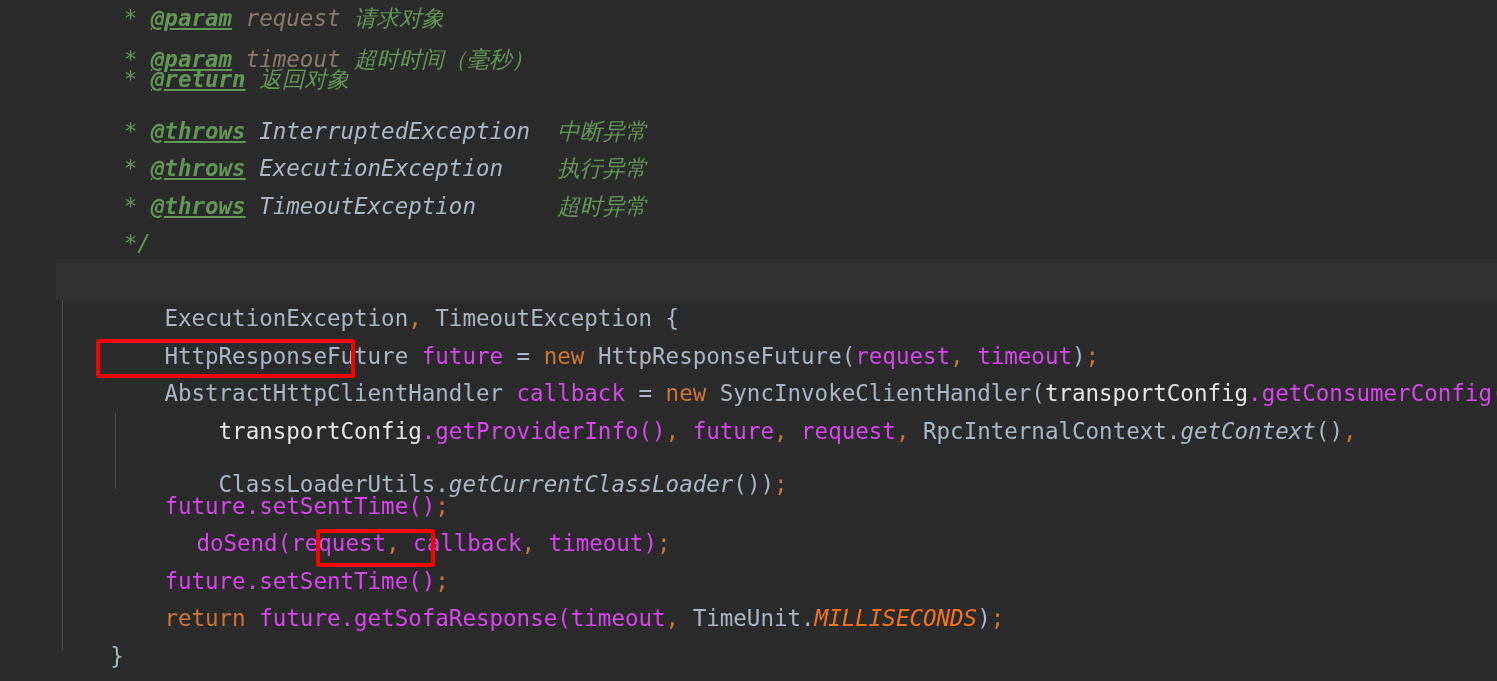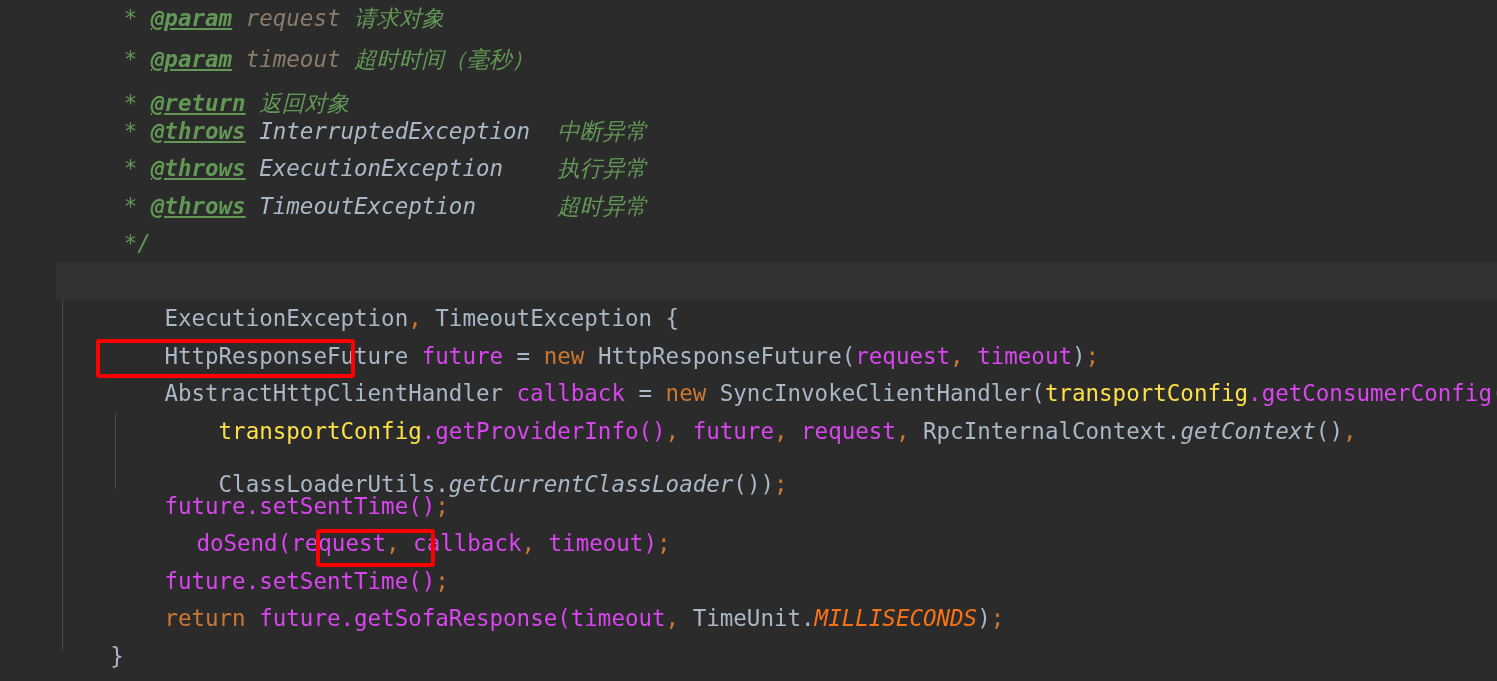--- a/index.html
+++ b/index.html
@@ -94,21 +94,21 @@
   }
 
   
   .c-doc       { color: #629755; font-style: italic; }
   .c-doc-tag   { color: #629755; font-style: italic; font-weight: bold; text-decoration: underline; }
   .c-doc-param { color: #8a7b6b; font-style: italic; }
   .c-doc-val   { color: #a9b7c6; font-style: italic; }
   .c-kw        { color: #cc7832; }
   .c-txt       { color: #d946ef; }
   .c-type      { color: #a9b7c6; }
-  .c-field     { color: #fde047; text-align: center; }
+  .c-field     { color: #e5e5e5; text-align: center; }
   .c-static    { color: #f97316; font-style: italic; }
   .c-smethod   { color: #a9b7c6; font-style: italic; }
   .c-punct     { color: #a9b7c6; }
   .c-semi      { color: #cc7832; }
 
   .hl-kw {
     background: #4f4b41;
     color: #cc7832;
   }
   .hl-method {
@@ -166,21 +166,21 @@
     <div id="caret-layer">
         <div class="caret-line" style="top: 262.5px;"></div>
       </div>
     <div id="guides-layer">
         <div class="indent-guide" style="left: 62px; top: 300px; height: 350px;"></div>
         <div class="indent-guide" style="left: 115px; top: 413px; height: 76px;"></div>
       </div>
     <div id="lines-layer">
         <div class="line" style="top: 0px;"><span class="txt"><span class="c-doc">     * </span><span class="c-doc-tag">@param</span><span class="c-doc"> </span><span class="c-doc-param">request</span><span class="c-doc"> 请求对象</span></span></div>
         <div class="line" style="top: 41px;"><span class="txt"><span class="c-doc">     * </span><span class="c-doc-tag">@param</span><span class="c-doc"> </span><span class="c-doc-param">timeout</span><span class="c-doc"> 超时时间（毫秒）</span></span></div>
-        <div class="line" style="top: 85px;"><span class="txt"><span class="c-doc">     * </span><span class="c-doc-tag">@return</span><span class="c-doc"> 返回对象</span></span></div>
+        <div class="line" style="top: 61px;"><span class="txt"><span class="c-doc">     * </span><span class="c-doc-tag">@return</span><span class="c-doc"> 返回对象</span></span></div>
         <div class="line" style="top: 112.5px;"><span class="txt"><span class="c-doc">     * </span><span class="c-doc-tag">@throws</span><span class="c-doc"> </span><span class="c-doc-val">InterruptedException</span><span class="c-doc"> </span><span class="c-doc"> 中断异常</span></span></div>
         <div class="line" style="top: 150px;"><span class="txt"><span class="c-doc">     * </span><span class="c-doc-tag">@throws</span><span class="c-doc"> </span><span class="c-doc-val">ExecutionException</span><span class="c-doc">    执行异常</span></span></div>
         <div class="line" style="top: 187.5px;"><span class="txt"><span class="c-doc">     * </span><span class="c-doc-tag">@throws</span><span class="c-doc"> </span><span class="c-doc-val">TimeoutException</span><span class="c-doc">      超时异常</span></span></div>
         <div class="line" style="top: 225px;"><span class="txt"><span class="c-doc">     */</span></span></div>
         <div class="line" style="top: 262.5px;"><span class="txt"><span class="c-txt">    </span><span class="hl-kw">protected</span><span class="c-txt"> </span><span class="c-type">SofaResponse</span><span class="c-txt"> </span><span class="hl-method">doInvokeSync</span><span class="c-punct">(</span><span class="c-type">SofaRequest</span><span class="c-txt"> request</span><span class="c-semi">,</span><span class="c-txt"> </span><span class="c-kw">int</span><span class="c-txt"> timeout</span><span class="c-punct">)</span><span class="c-txt"> </span><span class="c-kw">throws</span><span class="c-txt"> </span><span class="c-type">InterruptedException</span><span class="c-semi">,</span></span></div>
         <div class="line" style="top: 300px;"><span class="txt"><span class="c-txt">        </span><span class="c-type">ExecutionException</span><span class="c-semi">,</span><span class="c-txt"> </span><span class="c-type">TimeoutException</span><span class="c-punct"> {</span></span></div>
         <div class="line" style="top: 337.5px;"><span class="txt"><span class="c-txt">        </span><span class="c-type">HttpResponseFuture</span><span class="c-txt"> future </span><span class="c-punct">=</span><span class="c-txt"> </span><span class="c-kw">new</span><span class="c-txt"> </span><span class="c-type">HttpResponseFuture</span><span class="c-punct">(</span><span class="c-txt">request</span><span class="c-semi">,</span><span class="c-txt"> timeout</span><span class="c-punct">)</span><span class="c-semi">;</span></span></div>
         <div class="line" style="top: 375px;"><span class="txt"><span class="c-txt">        </span><span class="c-type">AbstractHttpClientHandler</span><span class="c-txt"> callback </span><span class="c-punct">=</span><span class="c-txt"> </span><span class="c-kw">new</span><span class="c-txt"> </span><span class="c-type">SyncInvokeClientHandler</span><span class="c-punct">(</span><span class="c-field">transportConfig</span><span class="c-txt">.getConsumerConfig()</span></span></div>
         <div class="line" style="top: 412.5px;"><span class="txt"><span class="c-txt">            </span><span class="c-field">transportConfig</span><span class="c-txt">.getProviderInfo()</span><span class="c-semi">,</span><span class="c-txt"> future</span><span class="c-semi">,</span><span class="c-txt"> request</span><span class="c-semi">,</span><span class="c-txt"> </span><span class="c-type">RpcInternalContext</span><span class="c-punct">.</span><span class="c-smethod">getContext</span><span class="c-punct">()</span><span class="c-semi">,</span></span></div>
         <div class="line" style="top: 466px;"><span class="txt"><span class="c-txt">            </span><span class="c-type">ClassLoaderUtils</span><span class="c-punct">.</span><span class="c-smethod">getCurrentClassLoader</span><span class="c-punct">())</span><span class="c-semi">;</span></span></div>

